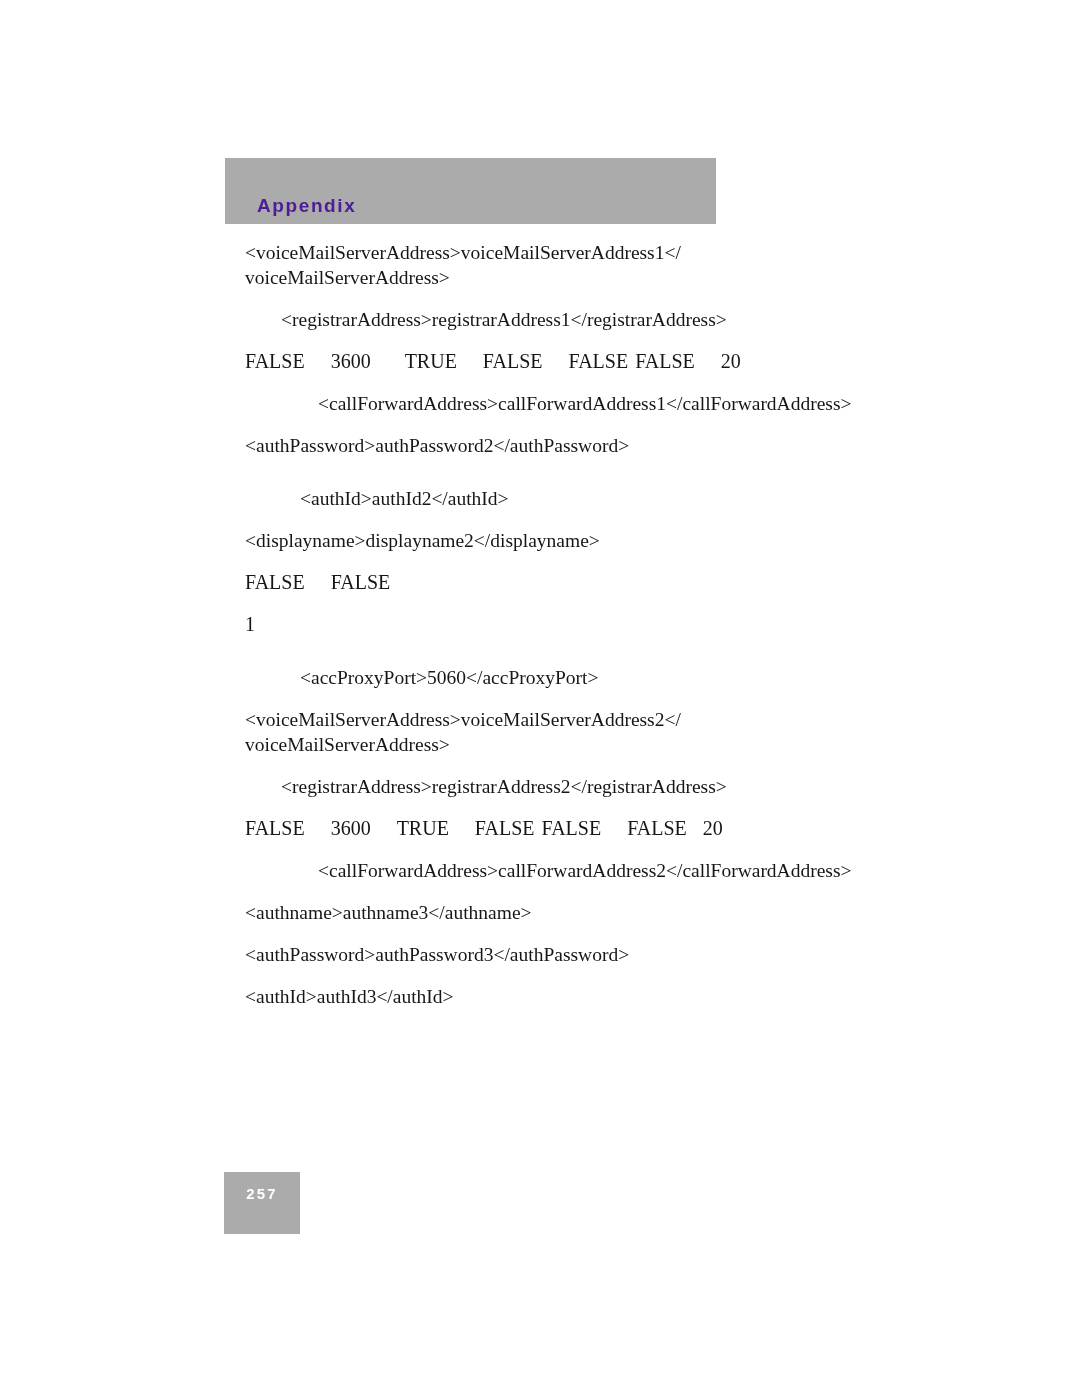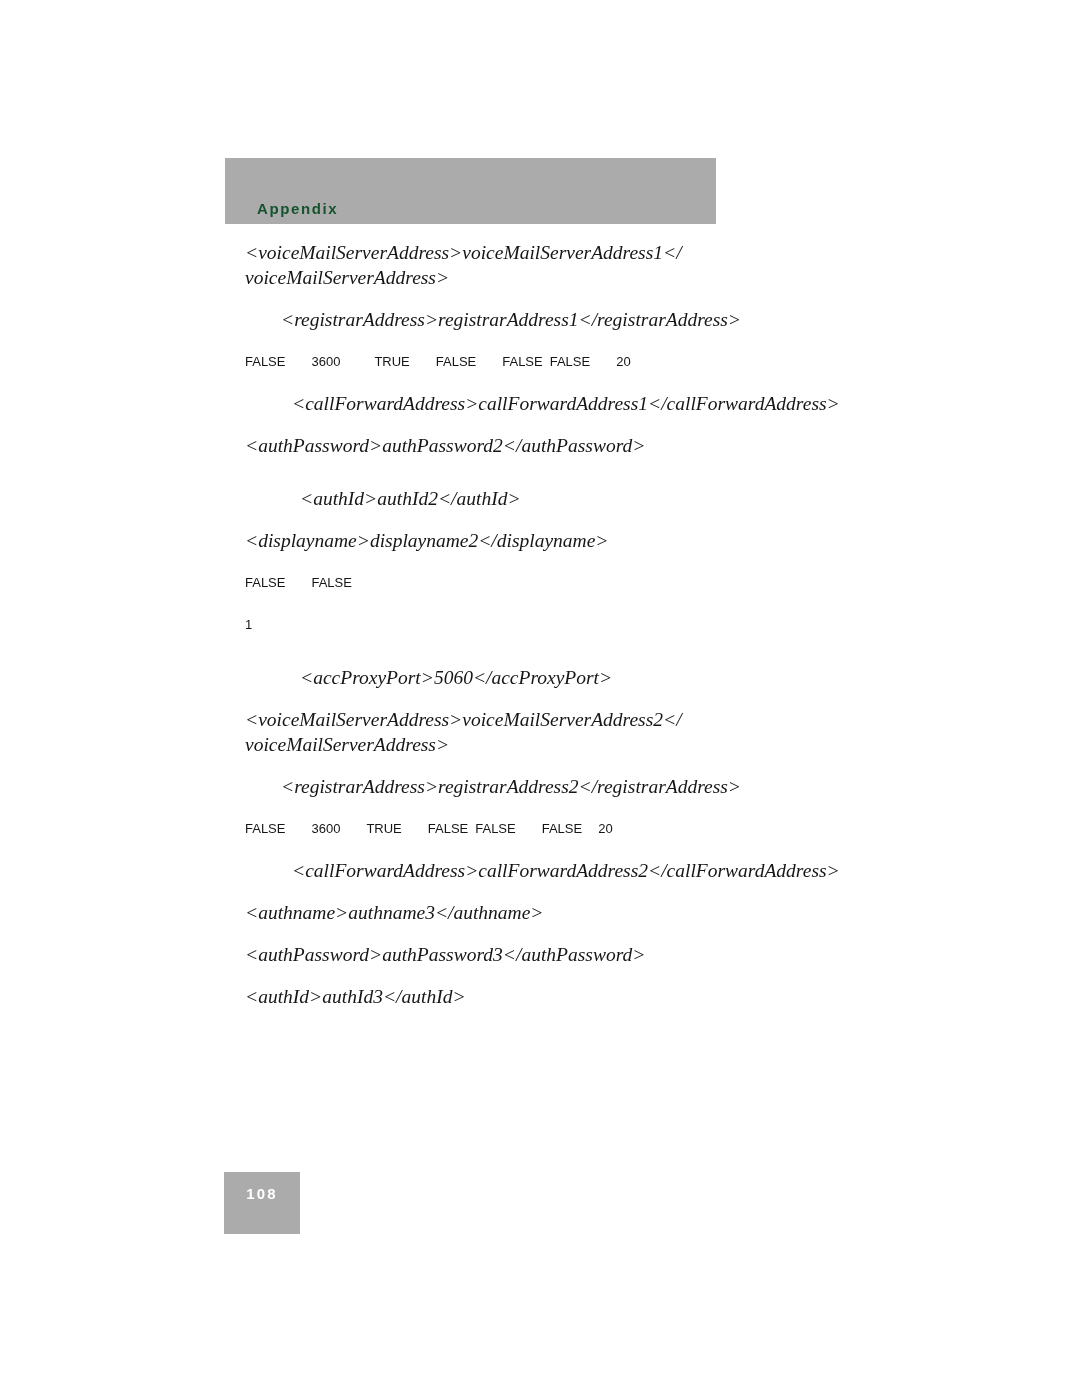--- a/index.html
+++ b/index.html
@@ -34,62 +34,61 @@
     width: 491px;
     height: 66px;
     background: #ababab;
   }
   .header-band-title {
     position: absolute;
     left: 32px;
     bottom: 7px;
     font-family: "Liberation Sans", "DejaVu Sans", sans-serif;
     font-weight: bold;
-    font-size: 15px;
+    font-size: 19px;
     letter-spacing: 1.6px;
-    color: #14532d;
+    color: #4c1d95;
     white-space: nowrap;
   }
 
   
   .body-content {
     position: absolute;
     left: 245px;
     top: 240px;
     width: 720px;
   }
 
   .code-line {
     font-family: "Liberation Serif", "DejaVu Serif", serif;
     font-size: 19.5px;
     line-height: 25px;
     color: #161616;
     white-space: pre-wrap;
     margin: 0 0 17px 0;
-    font-style: italic;
   }
 
   .code-line.wrapped {
     width: 440px;
     white-space: normal;
     word-break: break-all;
   }
 
   
   .ind-0 { margin-left: 0px; }
   .ind-1 { margin-left: 36px; }
-  .ind-2 { margin-left: 47px; }
+  .ind-2 { margin-left: 73px; }
   .ind-3 { margin-left: 55px; margin-top: 28px; }
   .ind-4 { margin-left: 60px; }
   .ind-5 { margin-left: 52px; }
 
   
   .value-row {
-    font-family: Liberation Sans, sans-serif;
-    font-size: 13px;
+    font-family: Liberation Serif, serif;
+    font-size: 20px;
     line-height: 25px;
     color: #161616;
     margin: 0 0 17px 0;
     white-space: nowrap;
   }
   .value-row .tok { display: inline-block; }
   .value-row .gap-s { display: inline-block; width: 7px; }
   .value-row .gap-m { display: inline-block; width: 16px; }
   .value-row .gap-l { display: inline-block; width: 26px; }
   .value-row .gap-xl { display: inline-block; width: 34px; }
@@ -139,16 +138,16 @@
       <div class="code-line ind-0 wrapped">&lt;voiceMailServerAddress&gt;voiceMailServerAddress2&lt;/voiceMailServerAddress&gt;</div>
       <div class="code-line ind-1">&lt;registrarAddress&gt;registrarAddress2&lt;/registrarAddress&gt;</div>
       <div class="value-row ind-5"><span class="tok">FALSE</span><span class="gap-l"></span><span class="tok">3600</span><span class="gap-l"></span><span class="tok">TRUE</span><span class="gap-l"></span><span class="tok">FALSE</span><span class="gap-s"></span><span class="tok">FALSE</span><span class="gap-l"></span><span class="tok">FALSE</span><span class="gap-m"></span><span class="tok">20</span></div>
       <div class="code-line ind-2">&lt;callForwardAddress&gt;callForwardAddress2&lt;/callForwardAddress&gt;</div>
       <div class="code-line ind-0">&lt;authname&gt;authname3&lt;/authname&gt;</div>
       <div class="code-line ind-0">&lt;authPassword&gt;authPassword3&lt;/authPassword&gt;</div>
       <div class="code-line ind-0">&lt;authId&gt;authId3&lt;/authId&gt;</div>
     </div>
 
   <div class="page-number-box">
-    <div class="page-number-text">108</div>
+    <div class="page-number-text">257</div>
   </div>
 
 </div>
 
 </body></html>

